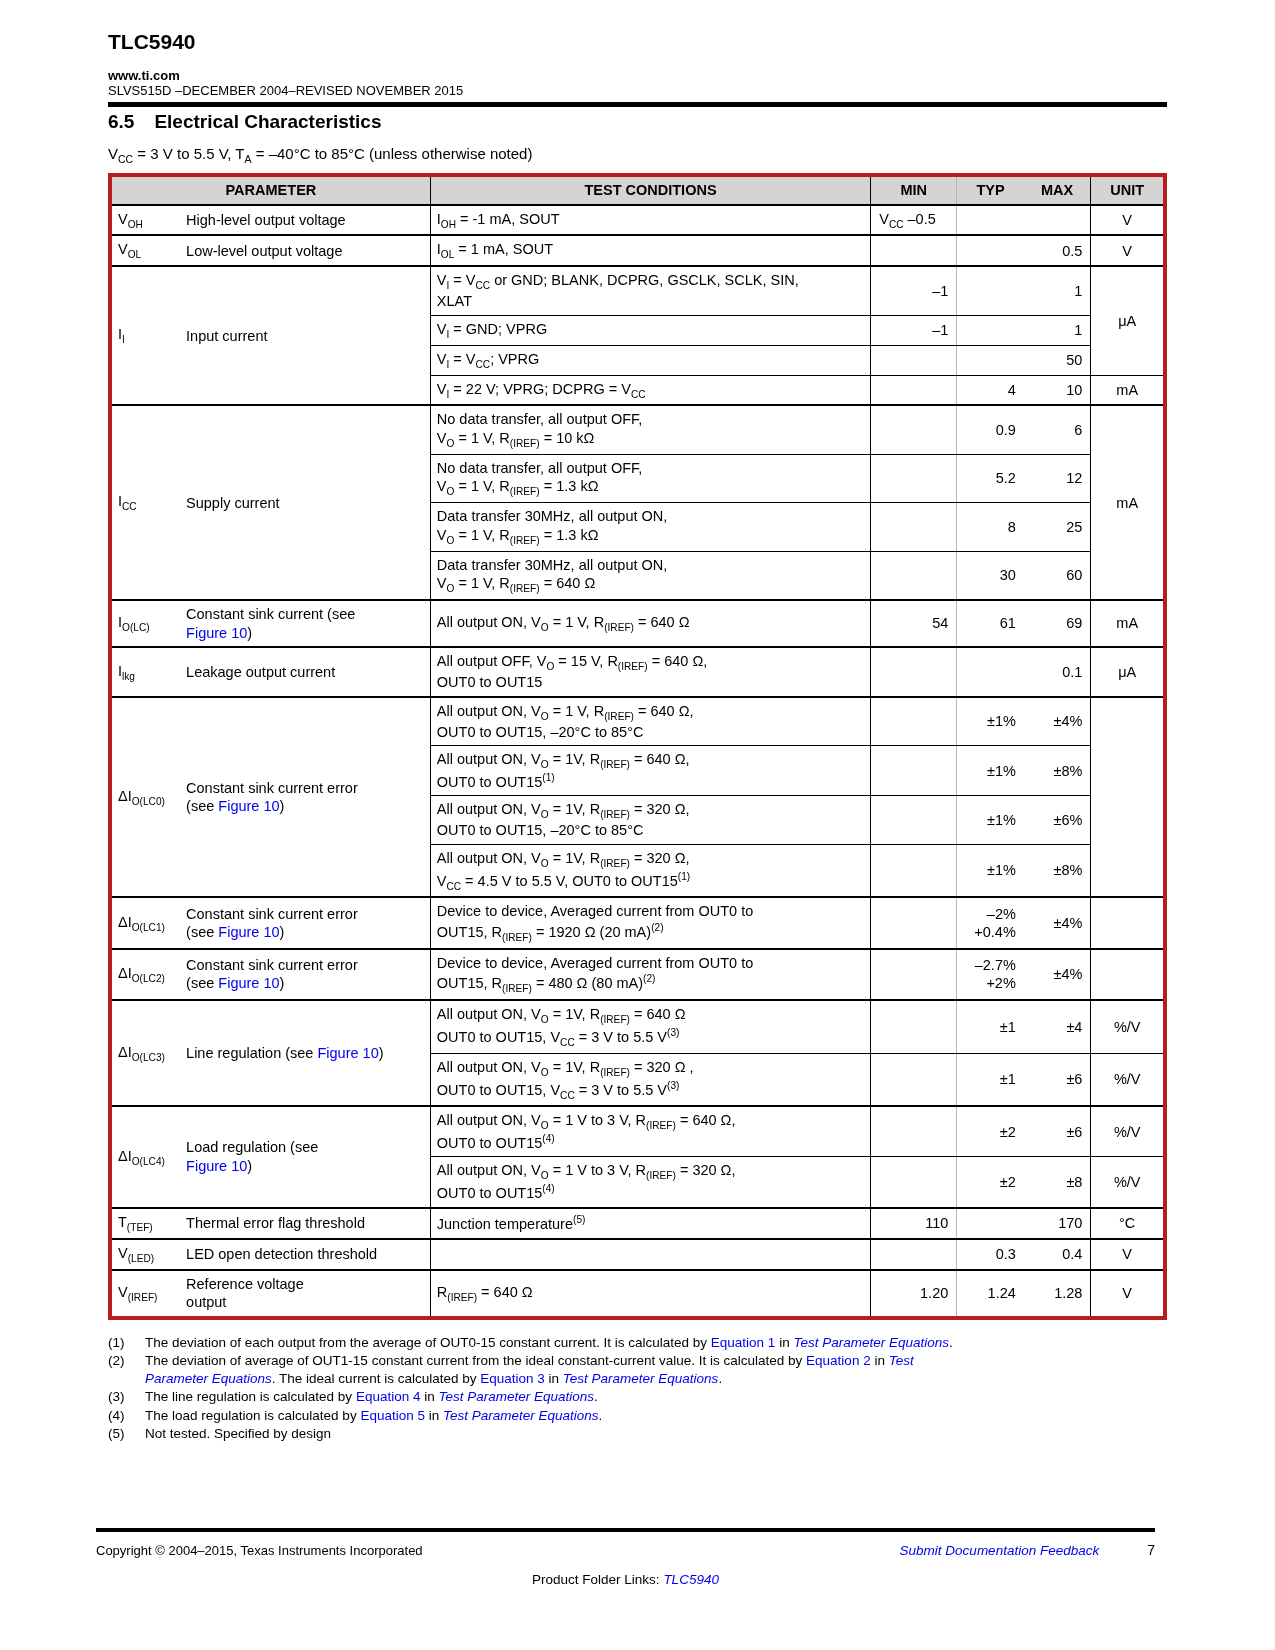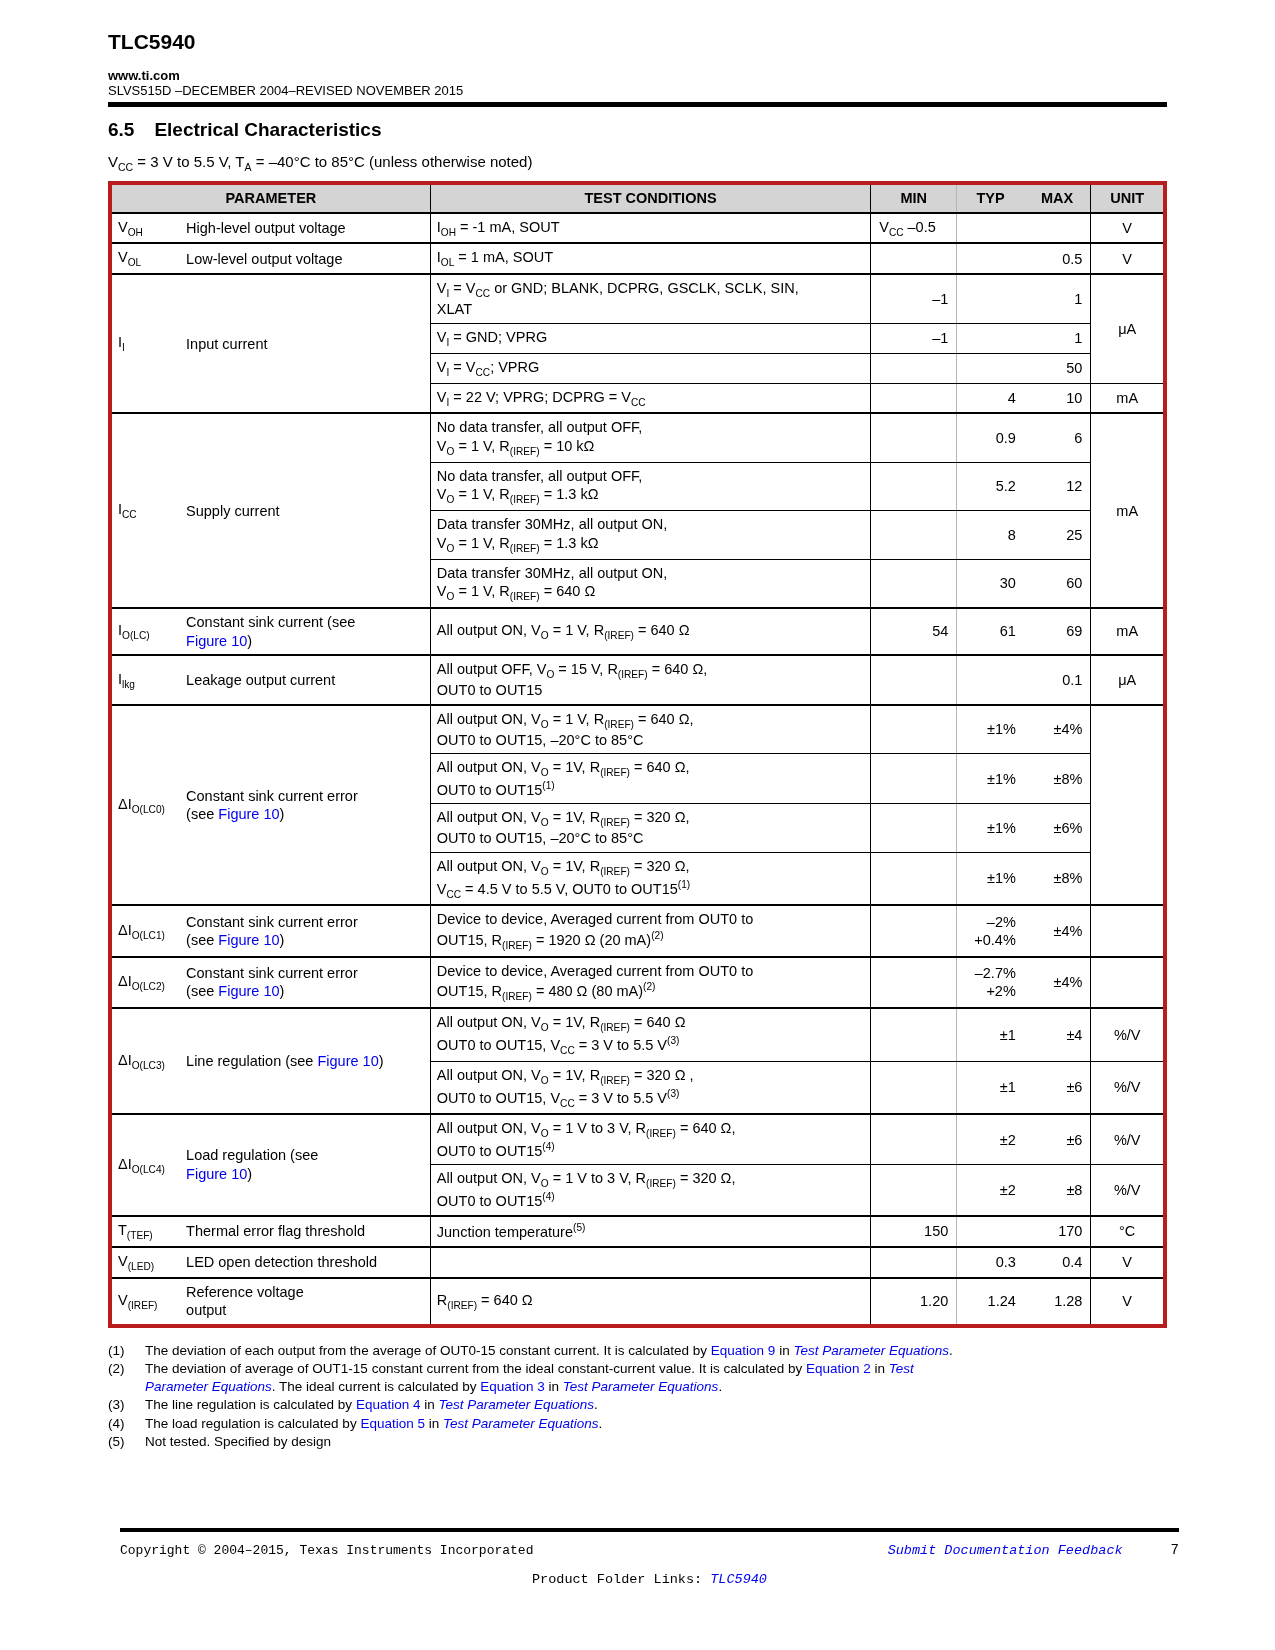--- a/index.html
+++ b/index.html
@@ -17,21 +17,21 @@
   .brand{font-family:"Liberation Serif", serif;font-weight:bold;margin-left:8px;margin-top:6px;line-height:1;}
   .brand .b1{font-variant:small-caps;font-size:27px;letter-spacing:0.5px;display:block;}
   .brand .b2{font-variant:small-caps;font-size:25px;letter-spacing:0.5px;display:block;margin-top:2px;}
   .part-number{font-size:21px;font-weight:bold;}
   .mh-row2{display:flex;justify-content:space-between;align-items:baseline;margin-top:14px;flex-direction:column;}
   .website{font-size:13px;font-weight:bold;}
   .doc-code{font-size:13px;}
   .rule{height:5px;background:#000;margin-top:4px;}
 
   
-  .section-head{margin-top:12px;font-size:19px;font-weight:bold;}
+  .section-head{margin-top:4px;font-size:19px;font-weight:bold;}
   .section-head .num{margin-right:20px;}
   .cond-line{margin-top:12px;margin-bottom:8px;font-size:15px;}
 
   
   table{border-collapse:collapse;table-layout:fixed;width:1059px;font-size:14.5px;border:4px solid #b91c1c;}
   th,td{
     border:1.5px solid #000;border-top-width:1px;border-bottom-width:1px;
     padding:4px 6px;vertical-align:middle;line-height:1.28;
     overflow:hidden;
   }
@@ -52,21 +52,21 @@
   .lnk{color:var(--link-color);}
   em.lnk{font-style:italic;}
 
   
   .fnotes{margin-top:14px;font-size:13.5px;line-height:1.35;}
   .fn{display:flex;}
   .fn-num{flex:none;width:37px;}
   .fn-text{white-space:pre-wrap;}
 
   
-  .footer{position:absolute;left:120px;width:1059px;top:1528px;font-family:Liberation Mono, monospace;}
+  .footer{position:absolute;left:96px;width:1059px;top:1528px;}
   .frule{height:4px;background:#000;}
   .foot-row{display:flex;justify-content:space-between;align-items:baseline;margin-top:10px;font-size:13px;}
   .foot-right{display:flex;gap:48px;align-items:baseline;}
   .feedback{font-size:13.5px;font-style:italic;color:var(--link-color);}
   .pageno{font-size:14px;}
   .folder-line{text-align:center;margin-top:14px;font-size:13.5px;}
   .folder-link{font-style:italic;color:var(--link-color);}
 </style>
 </head>
 <body>
@@ -308,21 +308,21 @@
         <td class="v mincol"></td>
         <td class="v typcol">±2</td>
         <td class="v maxcol">±8</td>
         <td class="u">%/V</td>
       </tr>
 
       <tr class="g">
         <td class="s">T<sub>(TEF)</sub></td>
         <td class="n">Thermal error flag threshold</td>
         <td class="c">Junction temperature<sup>(5)</sup></td>
-        <td class="v mincol">150</td>
+        <td class="v mincol">110</td>
         <td class="v typcol"></td>
         <td class="v maxcol">170</td>
         <td class="u">°C</td>
       </tr>
 
       <tr class="g">
         <td class="s">V<sub>(LED)</sub></td>
         <td class="n">LED open detection threshold</td>
         <td class="c"></td>
         <td class="v mincol"></td>
@@ -340,21 +340,21 @@
         <td class="v typcol">1.24</td>
         <td class="v maxcol">1.28</td>
         <td class="u">V</td>
       </tr>
     </tbody>
   </table>
 
   <div class="fnotes">
     <div class="fn">
       <span class="fn-num">(1)</span>
-      <span class="fn-text">The deviation of each output from the average of OUT0-15 constant current. It is calculated by <span class="lnk">Equation 9</span> in <em class="lnk">Test Parameter Equations</em>.</span>
+      <span class="fn-text">The deviation of each output from the average of OUT0-15 constant current. It is calculated by <span class="lnk">Equation 1</span> in <em class="lnk">Test Parameter Equations</em>.</span>
     </div>
     <div class="fn">
       <span class="fn-num">(2)</span>
       <span class="fn-text">The deviation of average of OUT1-15 constant current from the ideal constant-current value. It is calculated by <span class="lnk">Equation 2</span> in <em class="lnk">Test
 Parameter Equations</em>. The ideal current is calculated by <span class="lnk">Equation 3</span> in <em class="lnk">Test Parameter Equations</em>.</span>
     </div>
     <div class="fn">
       <span class="fn-num">(3)</span>
       <span class="fn-text">The line regulation is calculated by <span class="lnk">Equation 4</span> in <em class="lnk">Test Parameter Equations</em>.</span>
     </div>

